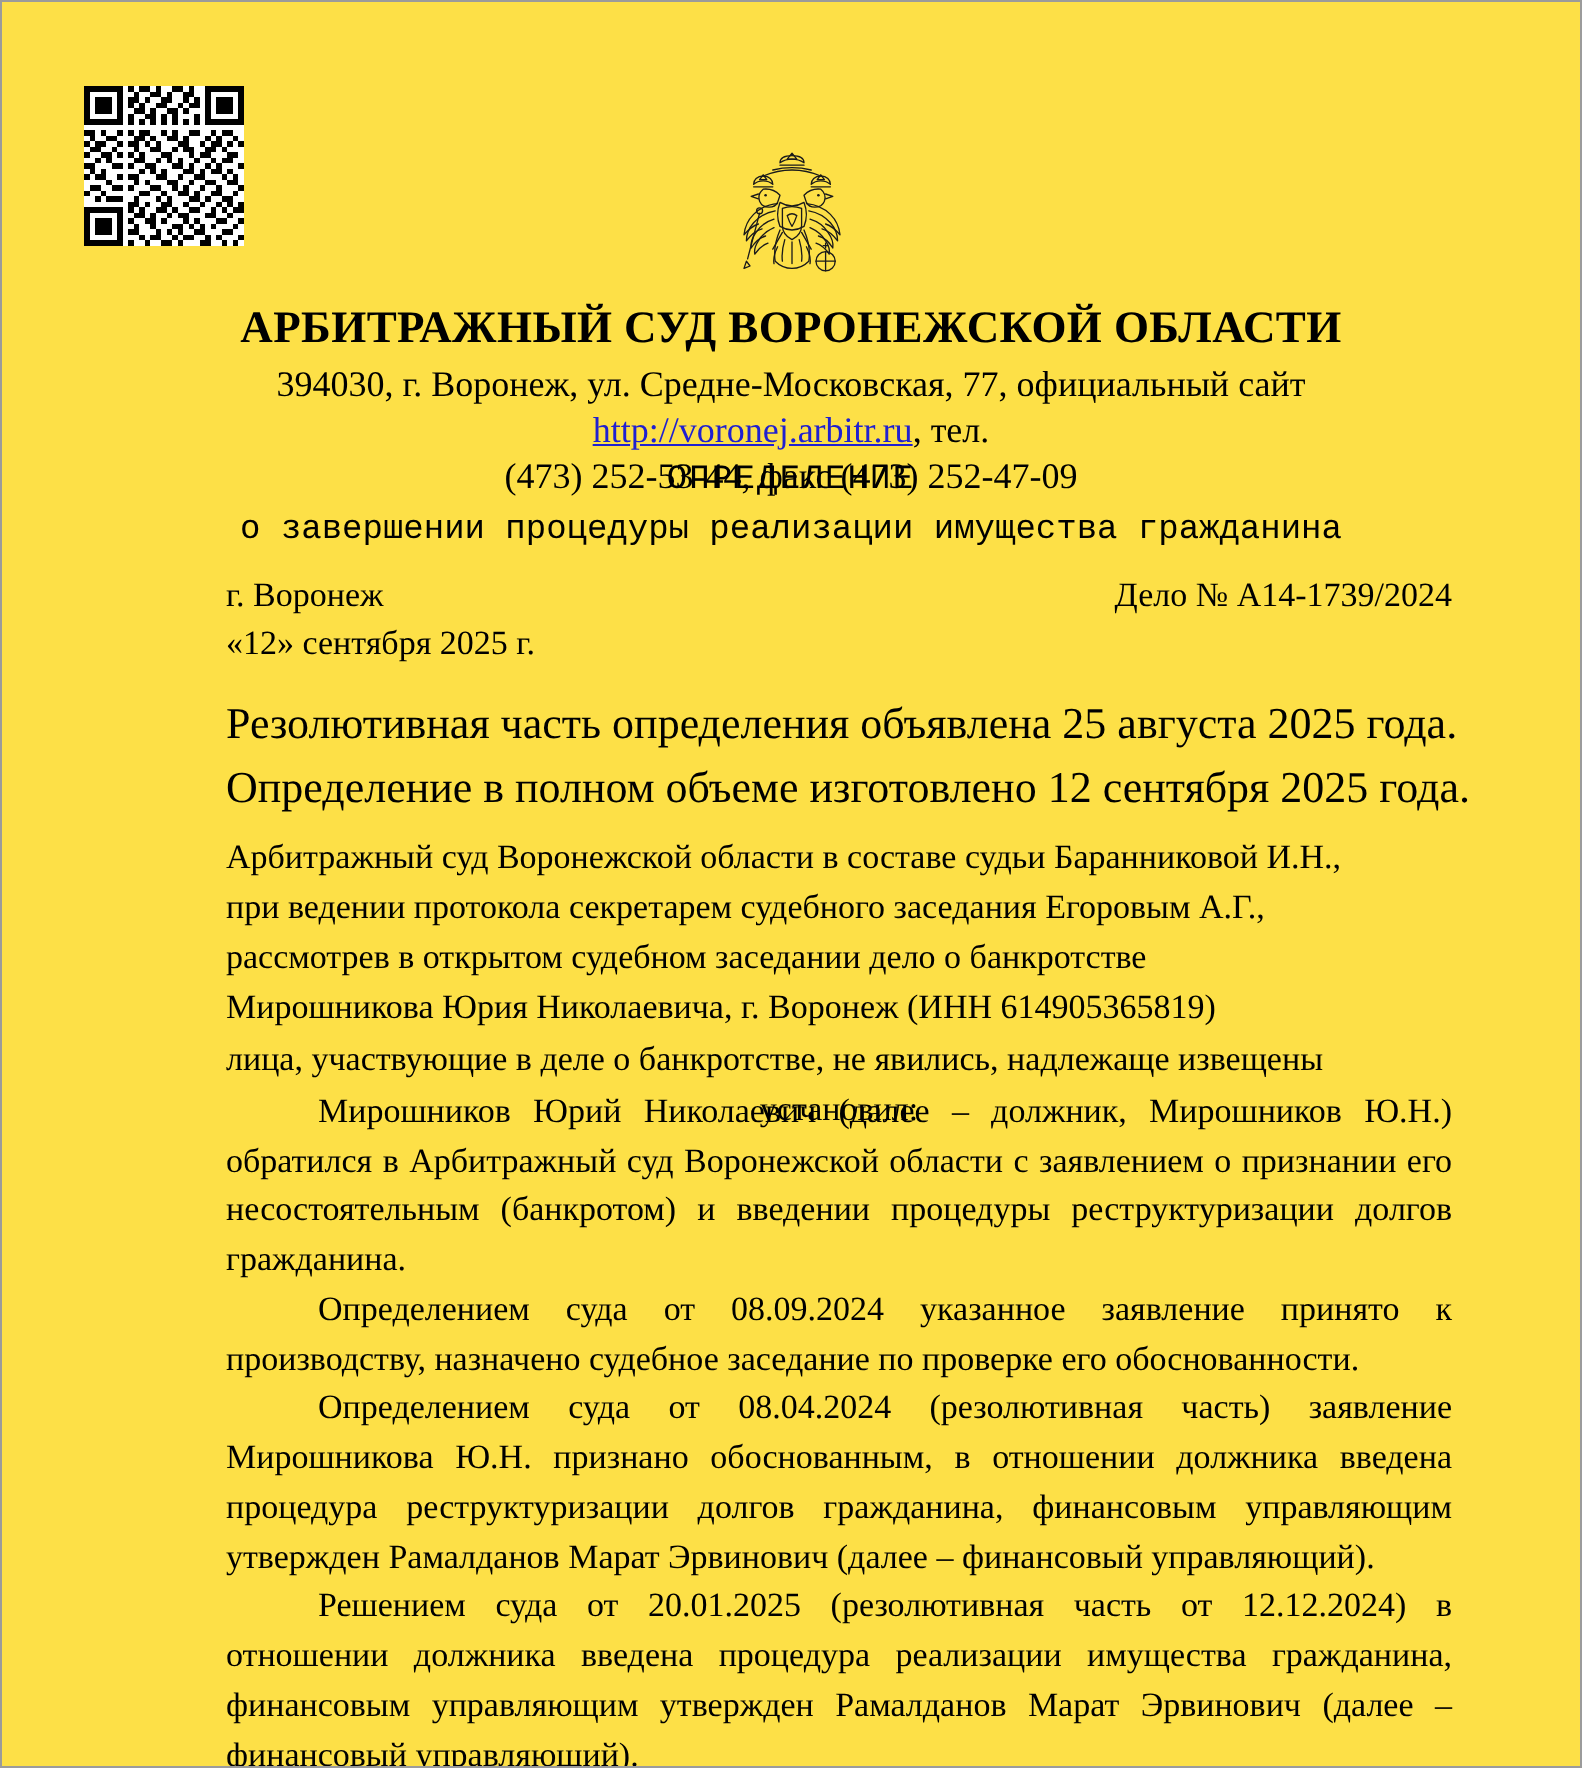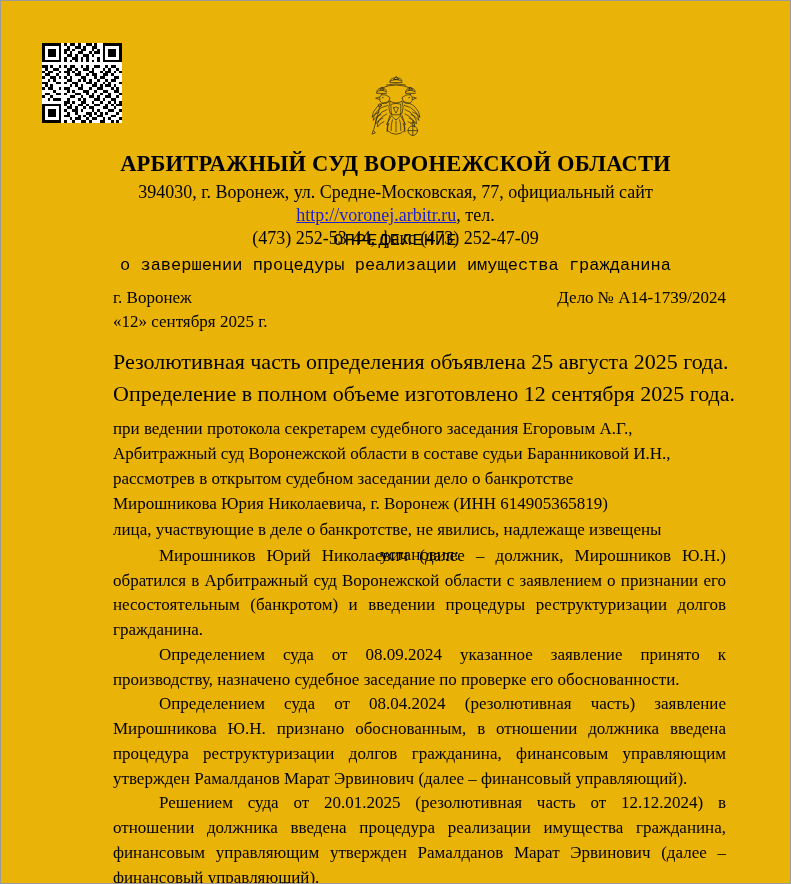--- a/index.html
+++ b/index.html
@@ -9,21 +9,21 @@
     background: #ffffff;
   }
   body {
     font-family: "Liberation Serif", "DejaVu Serif", serif;
     color: #000000;
   }
   .page {
     position: relative;
     width: 791px;
     height: 884px;
-    background: #eab308;
+    background: #fde047;
     border: 1px solid #9b9b9b;
     box-sizing: border-box;
     overflow: hidden;
   }
   
   .qr-wrap {
     position: absolute;
     left: 41px;
     top: 42px;
     width: 80px;
@@ -465,22 +465,22 @@
       <span>«12» сентября 2025 г.</span>
     </div>
   </div>
 
   <div class="announce">
     <div>Резолютивная часть определения объявлена 25 августа 2025 года.</div>
     <div>Определение в полном объеме изготовлено 12 сентября 2025 года.</div>
   </div>
 
   <div class="preamble">
+    <div>Арбитражный суд Воронежской области в составе судьи Баранниковой И.Н.,</div>
     <div>при ведении протокола секретарем судебного заседания Егоровым А.Г.,</div>
-    <div>Арбитражный суд Воронежской области в составе судьи Баранниковой И.Н.,</div>
     <div>рассмотрев в открытом судебном заседании дело о банкротстве</div>
     <div>Мирошникова Юрия Николаевича, г. Воронеж (ИНН 614905365819)</div>
     <div>лица, участвующие в деле о банкротстве, не явились, надлежаще извещены</div>
     <div class="ustanovil">установил:</div>
   </div>
 
   <div class="body">
     <p>Мирошников Юрий Николаевич (далее – должник, Мирошников Ю.Н.) обратился в Арбитражный суд Воронежской области с заявлением о признании его несостоятельным (банкротом) и введении процедуры реструктуризации долгов гражданина.</p>
     <p>Определением суда от 08.09.2024 указанное заявление принято к производству, назначено судебное заседание по проверке его обоснованности.</p>
     <p>Определением суда от 08.04.2024 (резолютивная часть) заявление Мирошникова Ю.Н. признано обоснованным, в отношении должника введена процедура реструктуризации долгов гражданина, финансовым управляющим утвержден Рамалданов Марат Эрвинович (далее – финансовый управляющий).</p>

